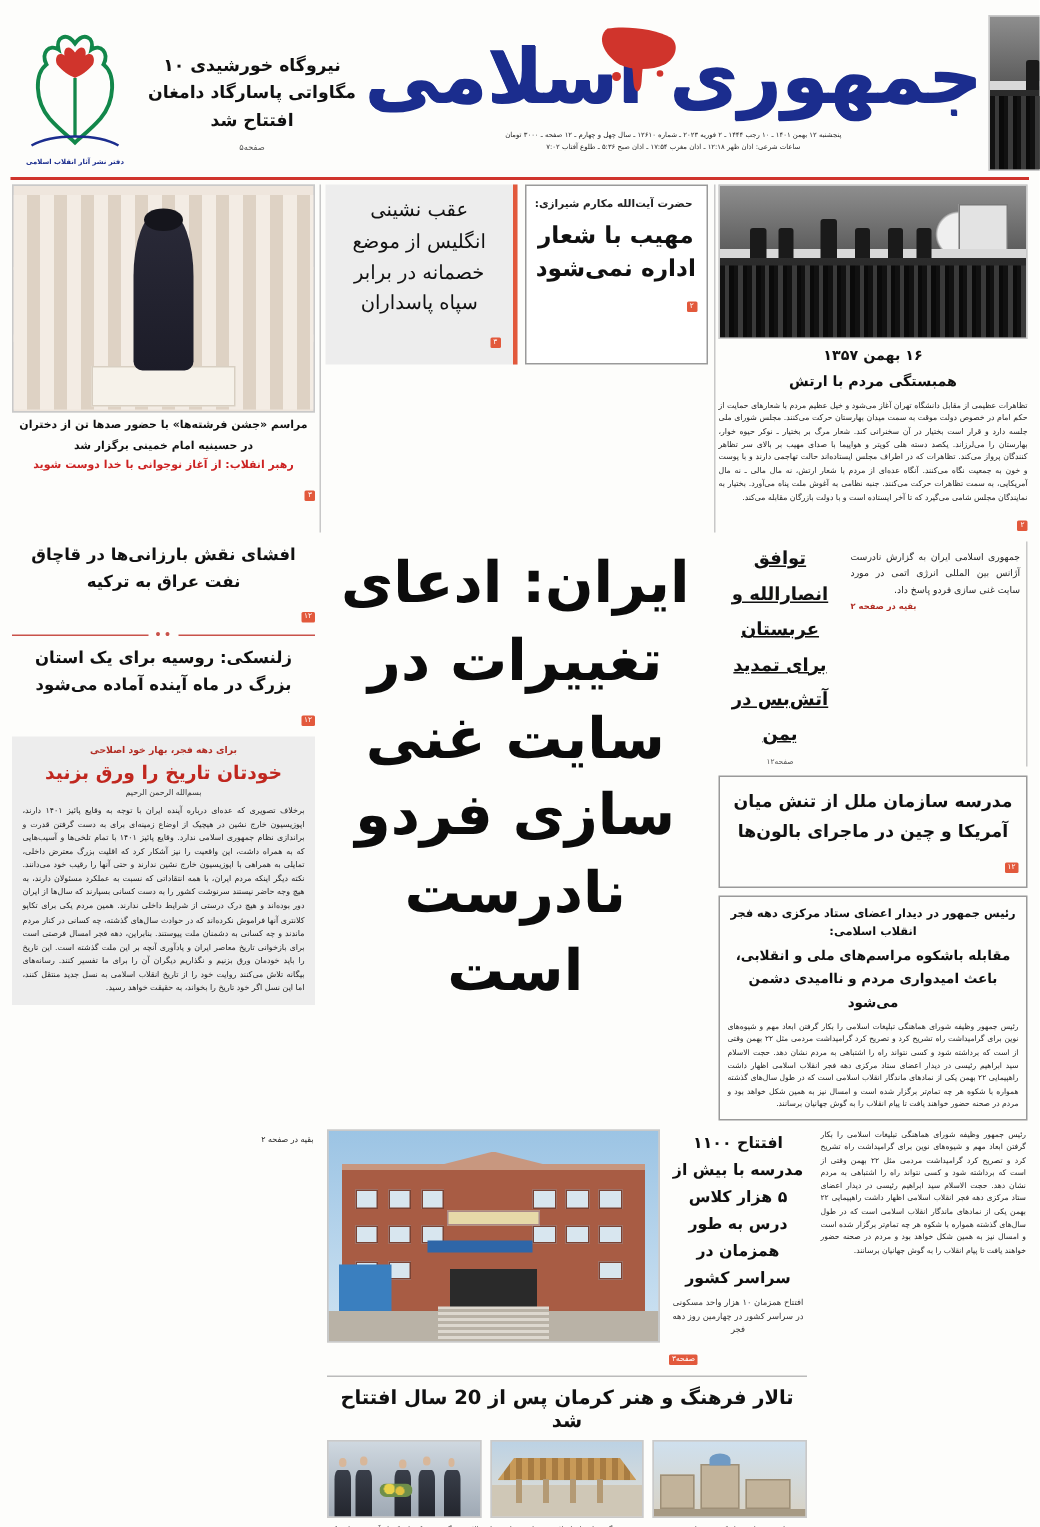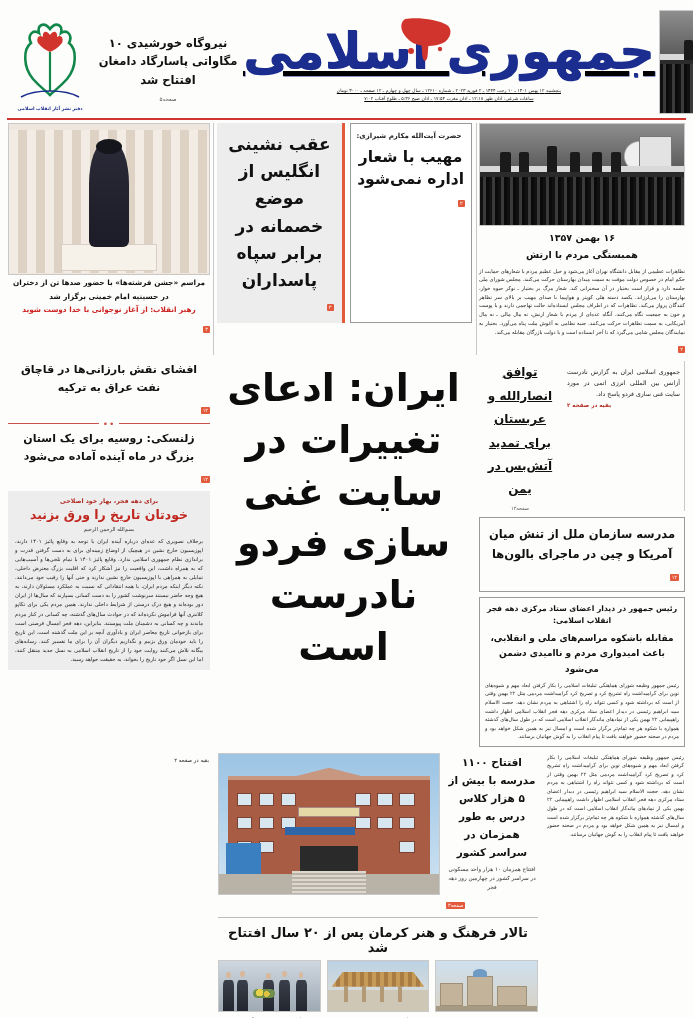--- a/index.html
+++ b/index.html
@@ -34,21 +34,20 @@
     text-align: center;
     padding-top: 14px;
     font-size: 11.5px; line-height: 1.62;
     color: #111; font-weight: bold;
   }
   .masthead-teaser .pg { font-size: 5.5px; color:#555; font-weight: normal; margin-top:6px; display:block;}
   .title-block {
     flex: 1 1 auto;
     display: flex; flex-direction: column; align-items: center;
     position: relative;
-    text-decoration: underline;
   }
   .paper-title {
     font-size: 50px; font-weight: bold; color: #1b2d8e;
     letter-spacing: -1px; line-height: 1.05;
     margin-top: 4px;
     text-shadow: 0.5px 0.5px 0 #1b2d8e;
     white-space: nowrap;
     position: relative;
   }
   .blood-splash {
@@ -96,21 +95,21 @@
     border: 1px solid #9a9a9a; padding: 7px 6px 10px 6px;
     text-align: center; background:#fff; position: relative;
   }
   .kicker { font-size:7px; color:#222; line-height:1.5; font-weight:bold; text-align:left; }
   .bighead { font-size: 15.5px; font-weight: bold; color:#111; line-height:1.45; margin-top:4px; }
 
   .grayhead {
     background:#ededed; border-right:3px solid #e2593c;
     padding: 8px 8px 10px 8px; text-align:center;
   }
-  .grayhead .t { font-size: 17px; font-weight: bold; color:#111; line-height:1.6; }
+  .grayhead .t { font-size: 13px; font-weight: normal; color:#111; line-height:1.6; }
 
   .brief-head { font-size: 11px; font-weight:bold; text-align:center; line-height:1.62; color:#111; }
   .sep-dot {
     display:flex; align-items:center; justify-content:center; margin: 7px 0 6px 0;
   }
   .sep-dot .ln { flex:1; height:1px; background:#c9524a; }
   .sep-dot .dots { color:#c9524a; font-size:9px; padding:0 4px; letter-spacing:1px; line-height:0;}
 
   
   .main-head-row { display:flex; flex-direction: row-reverse; margin-top: 6px; }
@@ -405,21 +404,21 @@
         </div>
         <div class="school-txt">
           <div class="h">افتتاح ۱۱۰۰ مدرسه با بیش از ۵ هزار کلاس درس به طور همزمان در سراسر کشور</div>
           <div class="s">افتتاح همزمان ۱۰ هزار واحد مسکونی در سراسر کشور در چهارمین روز دهه فجر</div>
           <div style="text-align:left;"><span class="pgbadge">صفحه۳</span></div>
         </div>
       </div>
 
       <div class="rule-thin" style="margin:6px 0;"></div>
 
-      <div class="kerman-head">تالار فرهنگ و هنر کرمان پس از ۲۰ سال افتتاح شد</div>
+      <div class="kerman-head">تالار فرهنگ و هنر کرمان پس از 20 سال افتتاح شد</div>
 
       <div class="cols3">
         <div>
           <div class="photo" style="height:52px;margin-bottom:4px;">
             <div class="inner ph-cer">
               <div class="suit" style="left:4%;"></div>
                 <div class="head" style="left:7%;top:22%;"></div>
               <div class="suit" style="left:18%;"></div>
                 <div class="head" style="left:21%;top:20%;"></div>
               <div class="suit" style="left:44%;"></div>

